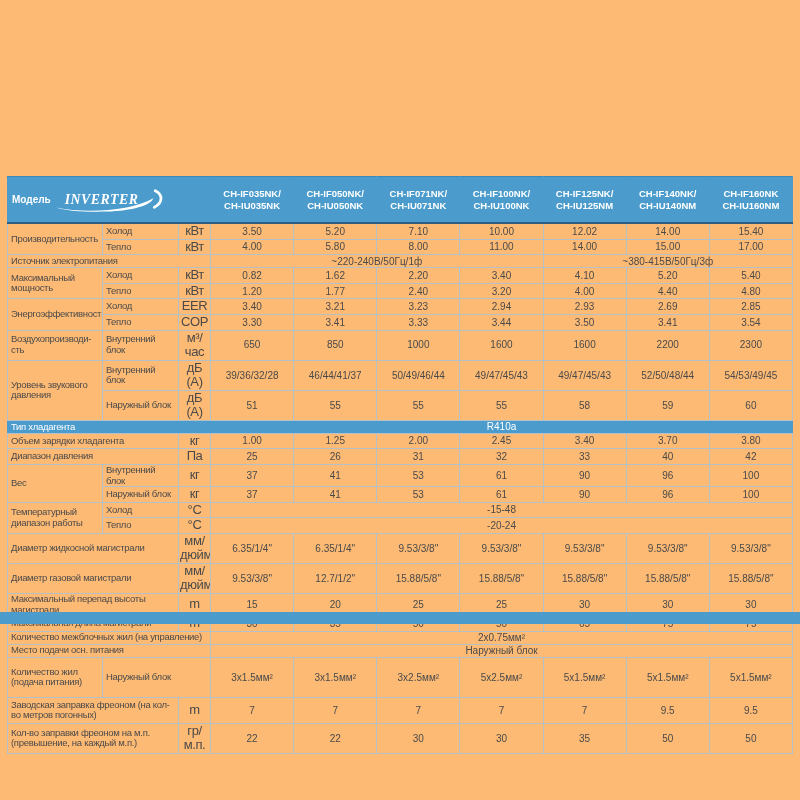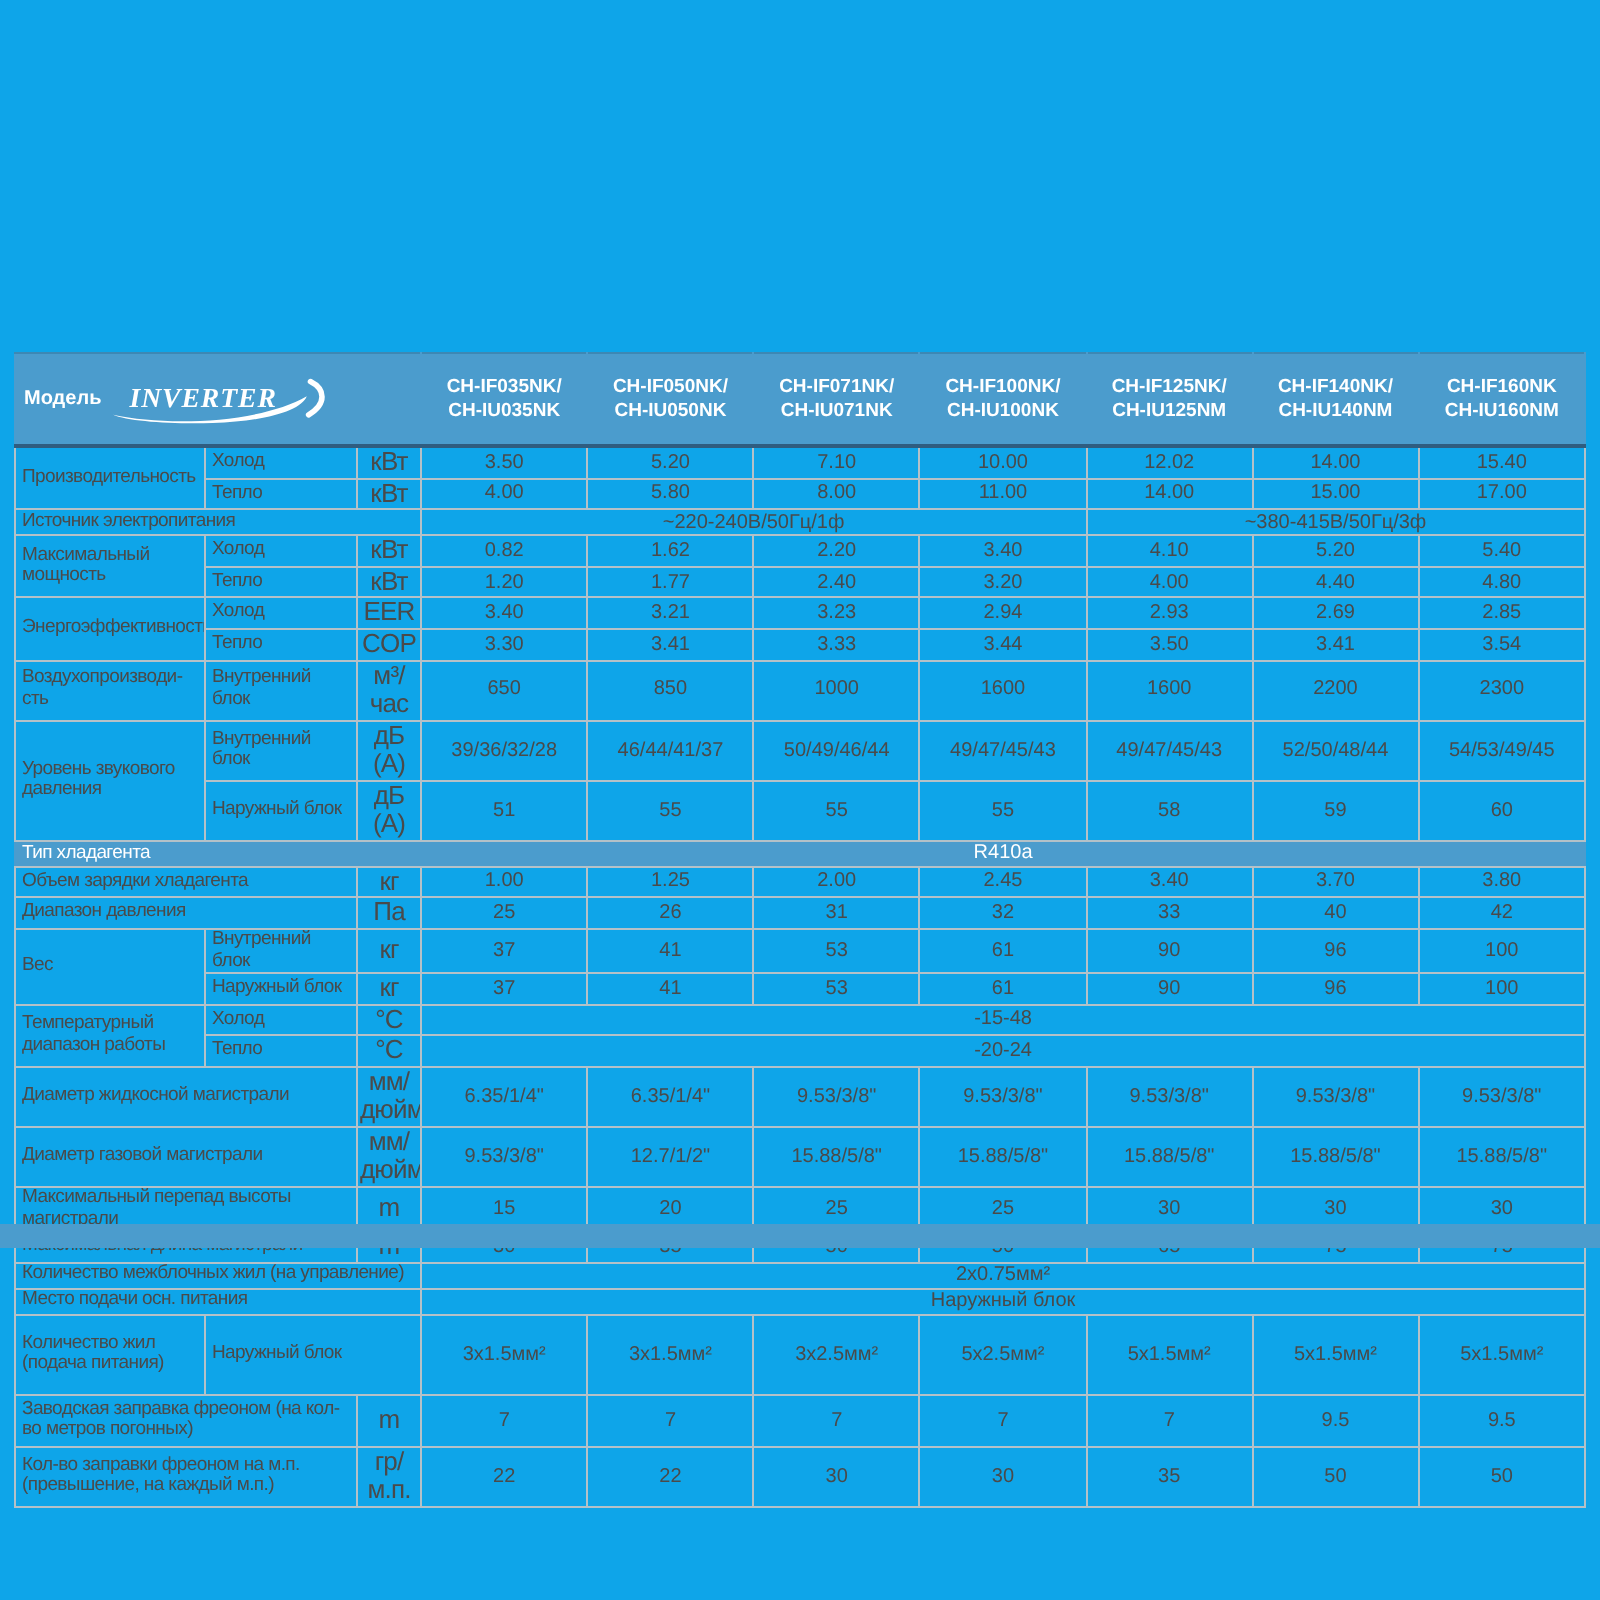--- a/index.html
+++ b/index.html
@@ -1,16 +1,16 @@
 <!DOCTYPE html>
 <html><head>
 <meta charset="utf-8">
 <style>
   html,body{margin:0;padding:0;background:#fff;}
-  .page{position:relative;width:800px;height:800px;background:#0ea5e9;overflow:hidden;
+  .page{position:relative;width:800px;height:800px;background:#fdba74;overflow:hidden;
         font-family:"Liberation Sans",sans-serif;}
   table.spec{position:absolute;left:7px;top:176px;width:786px;border-collapse:collapse;
         table-layout:fixed;}
   td{border:1px solid #b4c1c8;color:#4a4a4a;font-size:10px;text-align:center;
      vertical-align:middle;padding:0 2px;line-height:1.12;white-space:pre-line;overflow:hidden;}
   td.lbl{text-align:left;font-size:9.5px;letter-spacing:-0.3px;padding-left:3px;}
   td.unit{font-size:13px;letter-spacing:-0.4px;padding:0 1px;}
   td.hcell{background:#4b9ccd;color:#fff;font-weight:bold;font-size:9.5px;
      border-left-color:#4b9ccd;border-right-color:#4b9ccd;border-top-color:#3d88b4;
      border-bottom:2px solid #2f5d80;}

